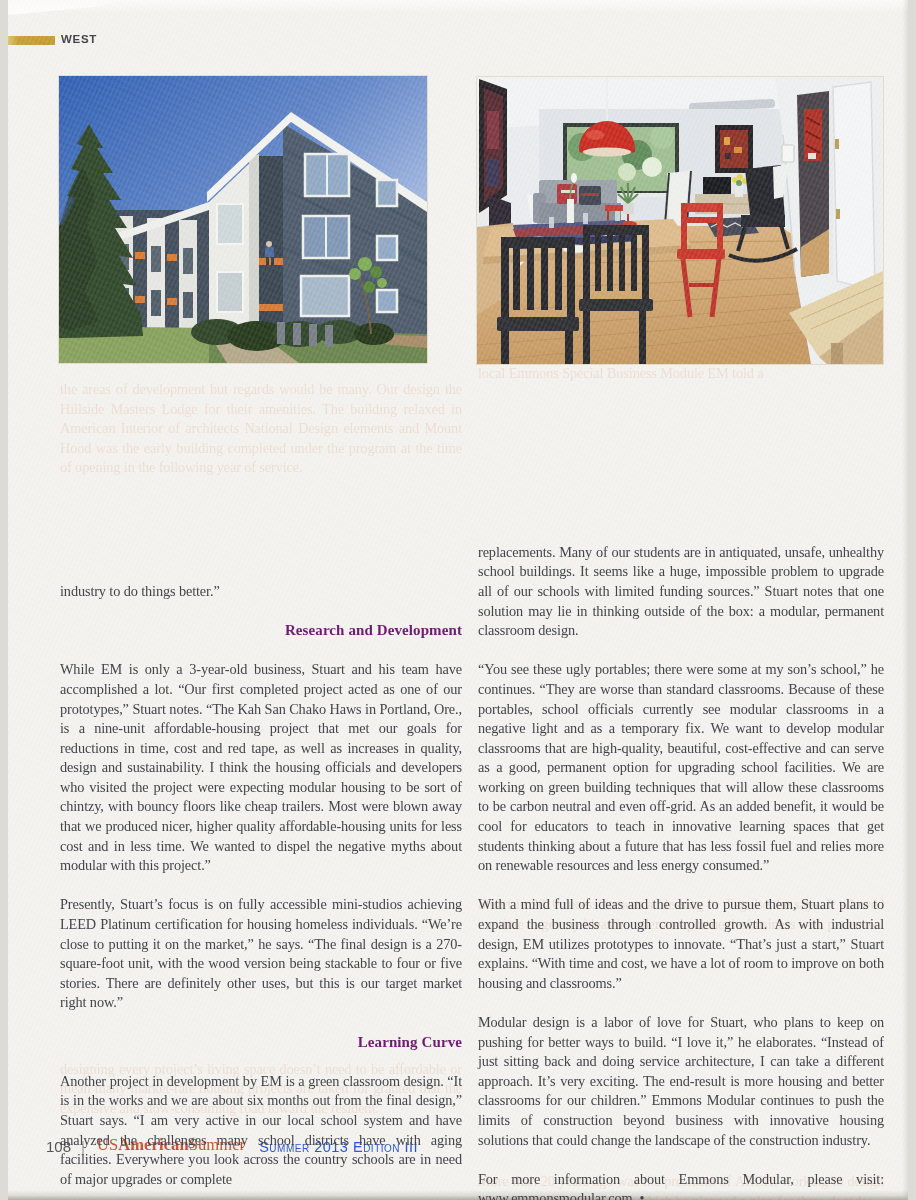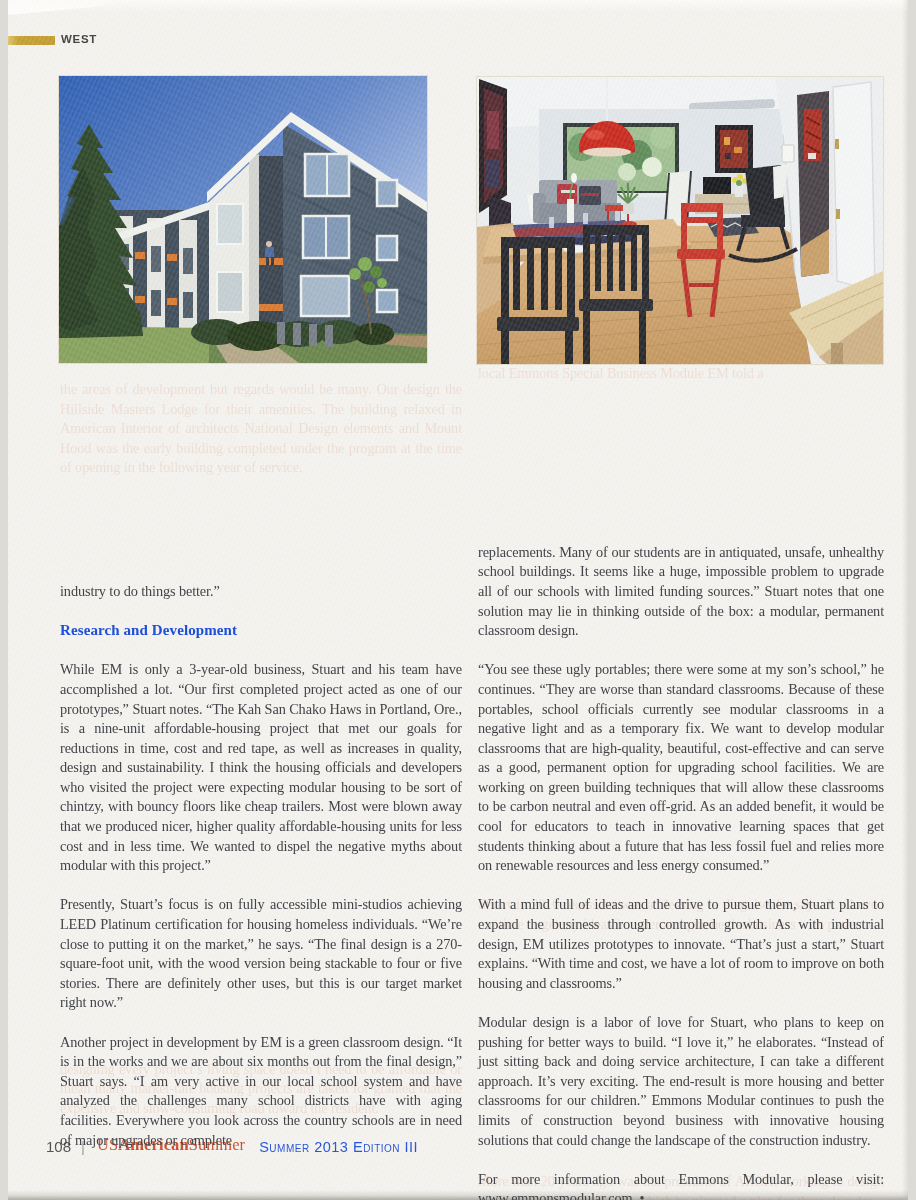--- a/index.html
+++ b/index.html
@@ -37,22 +37,22 @@
   .photo-left  { left:51px; top:76px; width:368px; height:287px; }
   .photo-right { left:469px; top:77px; width:406px; height:287px; }
 
   
   .columns { position:absolute; left:52px; top:386px; width:824px; display:flex; gap:16px; }
   .col { position:relative; text-align:justify; color:#42444a;
     font-size:14.3px; line-height:19.6px; letter-spacing:-0.12px; }
   .col-left  { width:402px; }
   .col-right { width:406px; }
   .col p { margin:0 0 19.6px; position:relative; z-index:1; }
-  .col h3 { margin:0 0 19.6px; font-size:15px; font-weight:bold; color:#1d4ed8;
-    letter-spacing:.1px; position:relative; z-index:1; text-align:left; }
+  .col h3 { margin:0 0 19.6px; font-size:15px; font-weight:bold; color:#701a75;
+    letter-spacing:.1px; position:relative; z-index:1; text-align:right; }
   .ghost { position:absolute; left:0; right:0; z-index:0; margin:0;
     color:#c2410c; opacity:.11; filter:blur(.7px);
     pointer-events:none; user-select:none; }
 
   
   .footer { position:absolute; left:38px; top:1135px; display:flex; align-items:flex-end; }
   .page-number { font-family:"Liberation Sans", sans-serif; font-size:15px; color:#4b4b4d; }
   .footer-sep { font-family:"Liberation Sans", sans-serif; font-size:15px; color:#9b9b99; margin:0 12px 0 10px; }
   .magazine-logo { font-size:16.5px; color:#cd4823; letter-spacing:.1px; }
   .magazine-logo .seg-bold { font-weight:bold; }
@@ -364,20 +364,21 @@
   </figure>
 
   <main class="columns">
     <div class="col col-left">
       <p class="ghost" style="top:-6px;">the areas of development but regards would be many. Our design the Hillside Masters Lodge for their amenities. The building relaxed in American Interior of architects National Design elements and Mount Hood was the early building completed under the program at the time of opening in the following year of service.</p>
       <p class="ghost" style="top:556px;">designing every project’s living space doesn’t need to be affordable or mean many market-rate housing projects are taken for granted that the expensive and slow-consuming road toward the resident.</p>
       <p>industry to do things better.”</p>
       <h3>Research and Development</h3>
       <p>While EM is only a 3-year-old business, Stuart and his team have accomplished a lot. “Our first completed project acted as one of our prototypes,” Stuart notes. “The Kah San Chako Haws in Portland, Ore., is a nine-unit affordable-housing project that met our goals for reductions in time, cost and red tape, as well as increases in quality, design and sustainability. I think the housing officials and developers who visited the project were expecting modular housing to be sort of chintzy, with bouncy floors like cheap trailers. Most were blown away that we produced nicer, higher quality affordable-housing units for less cost and in less time. We wanted to dispel the negative myths about modular with this project.”</p>
       <p>Presently, Stuart’s focus is on fully accessible mini-studios achieving LEED Platinum certification for housing homeless individuals. “We’re close to putting it on the market,” he says. “The final design is a 270-square-foot unit, with the wood version being stackable to four or five stories. There are definitely other uses, but this is our target market right now.”</p>
+      <h3>Learning Curve</h3>
       <p>Another project in development by EM is a green classroom design. “It is in the works and we are about six months out from the final design,” Stuart says. “I am very active in our local school system and have analyzed the challenges many school districts have with aging facilities. Everywhere you look across the country schools are in need of major upgrades or complete</p>
     </div>
     <div class="col col-right">
       <p class="ghost" style="top:-22px;">local Emmons Special Business Module EM told a</p>
       <p class="ghost" style="top:470px;">Stuart in 2010 recession was a blessing in disguise, he says. It allowed me time to get my ideas in order and pursue the business with patience.</p>
       <p class="ghost" style="top:688px;">More than 20 years ago was the president of ARCH, working to design homes and communities for which he planned a plan for three decades.</p>
       <p>replacements. Many of our students are in antiquated, unsafe, unhealthy school buildings. It seems like a huge, impossible problem to upgrade all of our schools with limited funding sources.” Stuart notes that one solution may lie in thinking outside of the box: a modular, permanent classroom design.</p>
       <p>“You see these ugly portables; there were some at my son’s school,” he continues. “They are worse than standard classrooms. Because of these portables, school officials currently see modular classrooms in a negative light and as a temporary fix. We want to develop modular classrooms that are high-quality, beautiful, cost-effective and can serve as a good, permanent option for upgrading school facilities. We are working on green building techniques that will allow these classrooms to be carbon neutral and even off-grid. As an added benefit, it would be cool for educators to teach in innovative learning spaces that get students thinking about a future that has less fossil fuel and relies more on renewable resources and less energy consumed.”</p>
       <p>With a mind full of ideas and the drive to pursue them, Stuart plans to expand the business through controlled growth. As with industrial design, EM utilizes prototypes to innovate. “That’s just a start,” Stuart explains. “With time and cost, we have a lot of room to improve on both housing and classrooms.”</p>
       <p>Modular design is a labor of love for Stuart, who plans to keep on pushing for better ways to build. “I love it,” he elaborates. “Instead of just sitting back and doing service architecture, I can take a different approach. It’s very exciting. The end-result is more housing and better classrooms for our children.” Emmons Modular continues to push the limits of construction beyond business with innovative housing solutions that could change the landscape of the construction industry.</p>

